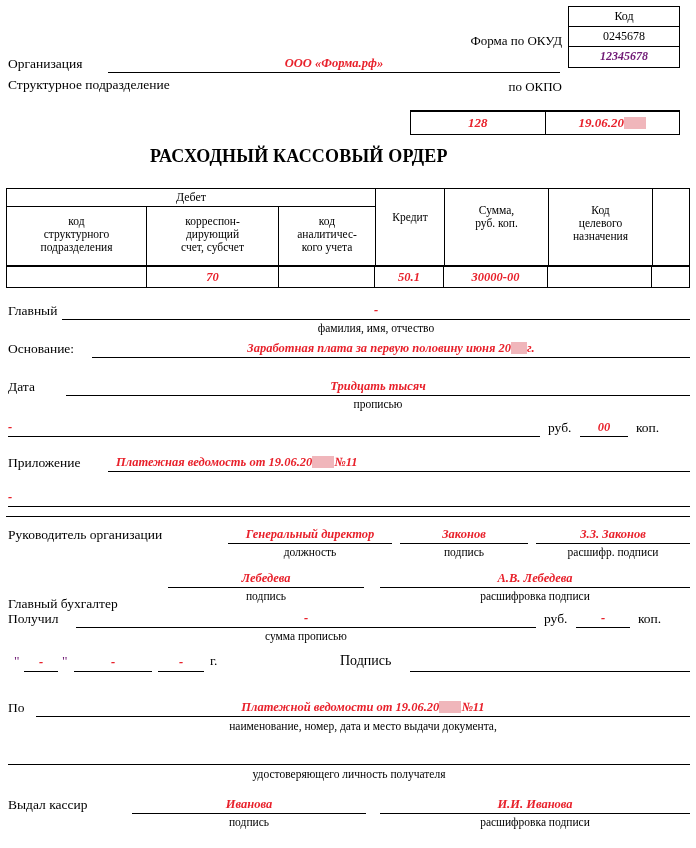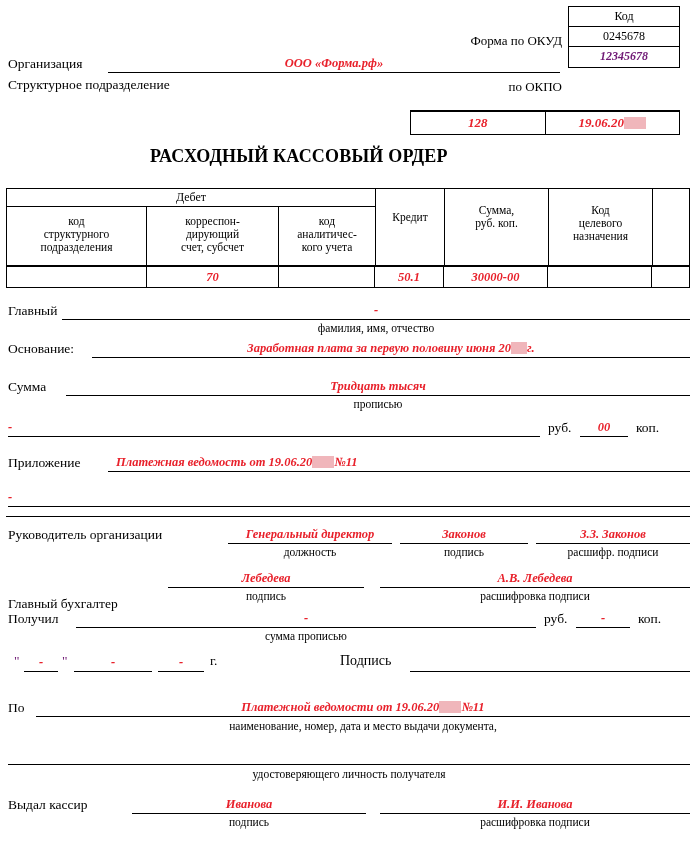--- a/index.html
+++ b/index.html
@@ -156,21 +156,21 @@
   <div class="f-line" style="left:62px; top:303px; width:628px;">
     <span class="fill">-</span>
   </div>
   <div class="f-cap" style="left:62px; top:322px; width:628px;">фамилия, имя,  отчество</div>
 
   <div class="f-label" style="left:8px; top:341px;">Основание:</div>
   <div class="f-line" style="left:92px; top:341px; width:598px;">
     <span class="fill">Заработная плата за первую половину июня 20</span><span class="redact sm"></span><span class="fill">г.</span>
   </div>
 
-  <div class="f-label" style="left:8px; top:379px;">Сумма</div>
+  <div class="f-label" style="left:8px; top:379px;">Дата</div>
   <div class="f-line" style="left:66px; top:379px; width:624px;">
     <span class="fill">Тридцать тысяч</span>
   </div>
   <div class="f-cap" style="left:66px; top:398px; width:624px;">прописью</div>
 
   <div class="f-line" style="left:8px; top:420px; width:532px; text-align:left;">
     <span class="fill">-</span>
   </div>
   <div class="f-label" style="left:548px; top:420px;">руб.</div>
   <div class="f-line" style="left:580px; top:420px; width:48px;">

